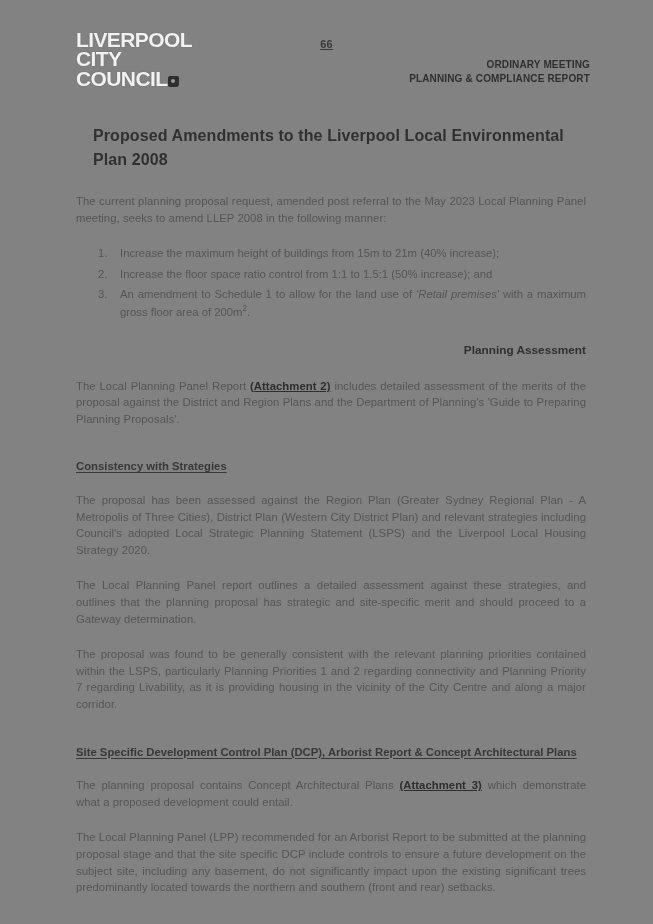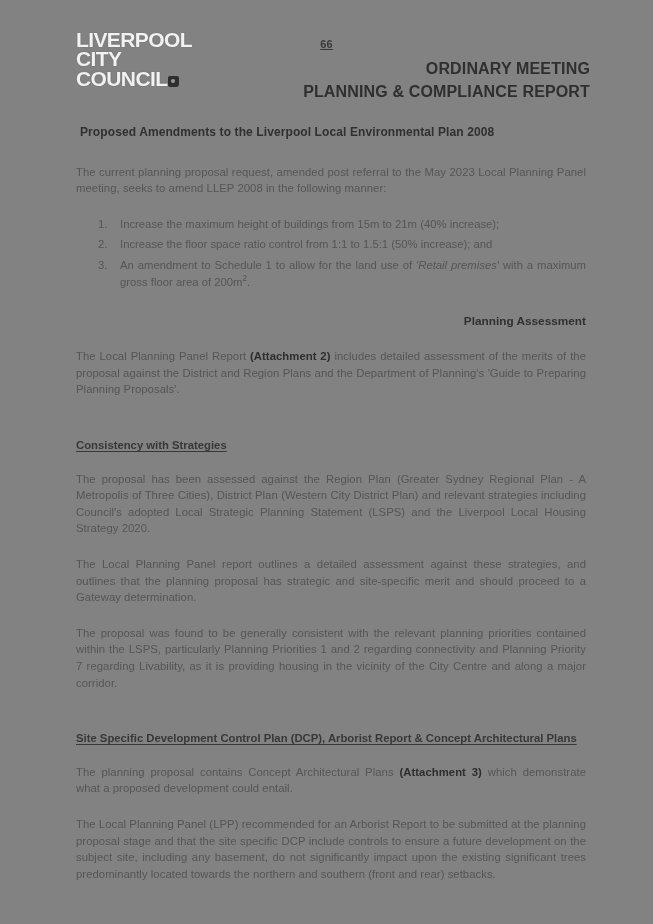--- a/index.html
+++ b/index.html
@@ -70,63 +70,63 @@
     color: #3a3a3a;
     font-weight: bold;
     letter-spacing: 0.2px;
     text-decoration: underline;
   }
   .header-right {
     position: absolute;
     right: 63px;
     top: 58px;
     text-align: right;
-    font-size: 16px;
+    font-size: 10px;
     font-weight: bold;
     color: #2f2f2f;
     line-height: 1.42;
     letter-spacing: 0.15px;
   }
   .header-right span { display: block; white-space: nowrap; }
 
   
   .content {
     position: absolute;
     left: 76px;
     top: 124px;
     width: 510px;
     color: #4a4a4a;
     font-size: 11.3px;
     line-height: 1.47;
   }
   .doc-title {
     font-weight: bold;
-    font-size: 12px;
+    font-size: 16px;
     color: #303030;
-    margin: 0 0 22px 4px;
+    margin: 0 0 22px 17px;
     letter-spacing: 0.1px;
   }
   p.body {
     margin: 0 0 19px 0;
     text-align: justify;
     color: #555555;
     letter-spacing: 0.05px;
   }
   h2.section {
     font-weight: bold;
     font-size: 11.8px;
     color: #303030;
     margin: 22px 0 18px 0;
     text-align: right;
   }
   h3.sub {
     font-weight: bold;
     font-size: 11.3px;
     color: #383838;
-    margin: 39px 0 17px 0;
+    margin: 31px 0 17px 0;
     text-decoration: underline;
     text-underline-offset: 2px;
   }
   ol.amend-list {
     margin: 0 0 20px 0;
     padding: 0 0 0 44px;
     list-style: none;
     counter-reset: amd;
   }
   ol.amend-list li {
@@ -137,21 +137,21 @@
     color: #555555;
   }
   ol.amend-list li::before {
     content: counter(amd) ".";
     position: absolute;
     left: -22px;
     width: 18px;
     text-align: left;
     color: #555555;
   }
-  b, strong { color: #2e2e2e; font-weight: bold; }
+  b, strong { color: #2e2e2e; font-weight: bold; text-decoration: underline; }
   i, em { }
   sup { font-size: 0.72em; vertical-align: super; }
   .blur { filter: blur(0.18px); }
 </style>
 </head>
 <body>
 
 <div class="page">
 
   <div class="header">

